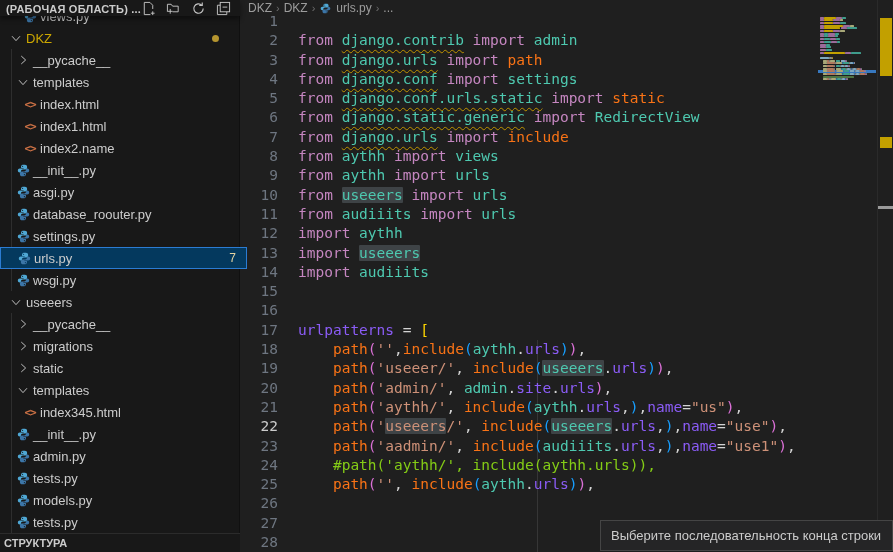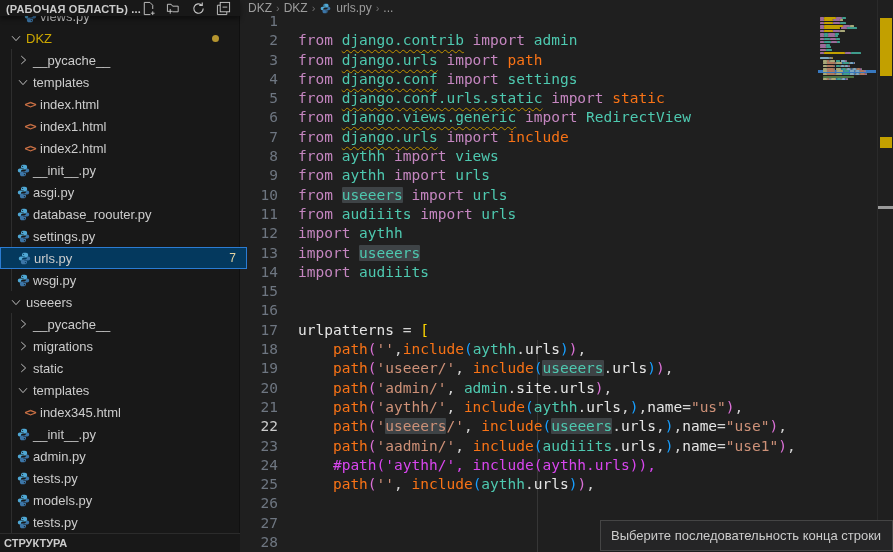--- a/index.html
+++ b/index.html
@@ -33,23 +33,23 @@
     font-size:12px;color:#9d9d9d;z-index:3;}
   .bc-sep{color:#6e6e6e;font-size:11px;}
   .code-lines{position:absolute;left:0;top:12px;width:652px;}
   .code-line{height:19.3px;display:flex;font-family:"DejaVu Sans Mono",monospace;font-size:14.5px;line-height:19.3px;white-space:pre;}
   .line-num{width:37px;flex:0 0 37px;text-align:right;color:#6e7681;padding-right:0;}
   .line-num.active{color:#cccccc;}
   .line-text{padding-left:20px;}
   .tk-kw{color:#C586C0;}
   .tk-ns{color:#4EC9B0;}
   .tk-fn{color:#f97316;}
-  .tk-vr{color:#e5e5e5;}
+  .tk-vr{color:#8b5cf6;}
   .tk-st{color:#CE9178;}
-  .tk-cm{color:#d946ef;}
+  .tk-cm{color:#84cc16;}
   .tk-pl{color:#D4D4D4;}
   .tk-b1{color:#FFD700;}
   .tk-b2{color:#DA70D6;}
   .tk-b3{color:#179FFF;}
   .u{text-decoration:underline;text-decoration-style:wavy;text-decoration-color:#bf9300;
      text-decoration-thickness:1px;text-underline-offset:3.5px;}
   .hl{background:#3e4346;border-radius:1px;}
   .indent-guide{position:absolute;left:296px;top:340px;width:1px;height:212px;background:#363636;}
 
   
@@ -121,21 +121,21 @@
         <div class="fi">
           <span class="html-glyph">&lt;&gt;</span>
         </div>
         <div class="tlabel">index1.html</div>
       </div>
       <div class="trow">
         <div style="width: 22px; flex: 0 0 22px;"></div>
         <div class="fi">
           <span class="html-glyph">&lt;&gt;</span>
         </div>
-        <div class="tlabel">index2.html</div>
+        <div class="tlabel">index2.name</div>
       </div>
       <div class="trow">
         <div style="width: 15px; flex: 0 0 15px;"></div>
         <div class="fi">
           <svg width="13" height="13" viewBox="0 0 16 16">
             <path fill="#4fa8d5" d="M7.9 1C6.2 1 5 1.8 5 3.2V5h3.2v.6H3.4C2 5.6 1 6.7 1 8.1s1 2.5 2.4 2.5h1.4V9.1c0-1.3 1.1-2.4 2.4-2.4h3.2c1.1 0 2-.9 2-2V3.2C12.4 1.9 11.2 1 9.8 1zm-1 1.2a.7.7 0 1 1 0 1.4.7.7 0 0 1 0-1.4z"></path>
             <path fill="#3c76a8" d="M8.1 15c1.7 0 2.9-.8 2.9-2.2V11H7.8v-.6h4.8c1.4 0 2.4-1.1 2.4-2.5s-1-2.5-2.4-2.5h-1.4v1.5c0 1.3-1.1 2.4-2.4 2.4H5.6c-1.1 0-2 .9-2 2v1.5C3.6 14.1 4.8 15 6.2 15zm1-1.2a.7.7 0 1 1 0-1.4.7.7 0 0 1 0 1.4z"></path>
           </svg>
         </div>
         <div class="tlabel">__init__.py</div>
@@ -349,21 +349,21 @@
       <span class="bc-sep">›</span>
       <span>...</span>
     </div>
   <div class="indent-guide"></div>
   <div class="code-lines">
       <div class="code-line"><div class="line-num">1</div><div class="line-text"></div></div>
       <div class="code-line"><div class="line-num">2</div><div class="line-text"><span class="tk-kw">from </span><span class="tk-ns u">django.contrib</span><span class="tk-kw"> import </span><span class="tk-ns">admin</span></div></div>
       <div class="code-line"><div class="line-num">3</div><div class="line-text"><span class="tk-kw">from </span><span class="tk-ns u">django.urls</span><span class="tk-kw"> import </span><span class="tk-fn">path</span></div></div>
       <div class="code-line"><div class="line-num">4</div><div class="line-text"><span class="tk-kw">from </span><span class="tk-ns u">django.conf</span><span class="tk-kw"> import </span><span class="tk-ns">settings</span></div></div>
       <div class="code-line"><div class="line-num">5</div><div class="line-text"><span class="tk-kw">from </span><span class="tk-ns u">django.conf.urls.static</span><span class="tk-kw"> import </span><span class="tk-fn">static</span></div></div>
-      <div class="code-line"><div class="line-num">6</div><div class="line-text"><span class="tk-kw">from </span><span class="tk-ns u">django.views.generic</span><span class="tk-kw"> import </span><span class="tk-ns">RedirectView</span></div></div>
+      <div class="code-line"><div class="line-num">6</div><div class="line-text"><span class="tk-kw">from </span><span class="tk-ns u">django.static.generic</span><span class="tk-kw"> import </span><span class="tk-ns">RedirectView</span></div></div>
       <div class="code-line"><div class="line-num">7</div><div class="line-text"><span class="tk-kw">from </span><span class="tk-ns u">django.urls</span><span class="tk-kw"> import </span><span class="tk-fn">include</span></div></div>
       <div class="code-line"><div class="line-num">8</div><div class="line-text"><span class="tk-kw">from </span><span class="tk-ns">aythh</span><span class="tk-kw"> import </span><span class="tk-ns">views</span></div></div>
       <div class="code-line"><div class="line-num">9</div><div class="line-text"><span class="tk-kw">from </span><span class="tk-ns">aythh</span><span class="tk-kw"> import </span><span class="tk-ns">urls</span></div></div>
       <div class="code-line"><div class="line-num">10</div><div class="line-text"><span class="tk-kw">from </span><span class="tk-ns hl">useeers</span><span class="tk-kw"> import </span><span class="tk-ns">urls</span></div></div>
       <div class="code-line"><div class="line-num">11</div><div class="line-text"><span class="tk-kw">from </span><span class="tk-ns">audiiits</span><span class="tk-kw"> import </span><span class="tk-ns">urls</span></div></div>
       <div class="code-line"><div class="line-num">12</div><div class="line-text"><span class="tk-kw">import </span><span class="tk-ns">aythh</span></div></div>
       <div class="code-line"><div class="line-num">13</div><div class="line-text"><span class="tk-kw">import </span><span class="tk-ns hl">useeers</span></div></div>
       <div class="code-line"><div class="line-num">14</div><div class="line-text"><span class="tk-kw">import </span><span class="tk-ns">audiiits</span></div></div>
       <div class="code-line"><div class="line-num">15</div></div>
       <div class="code-line"><div class="line-num">16</div><div class="line-text"></div></div>

